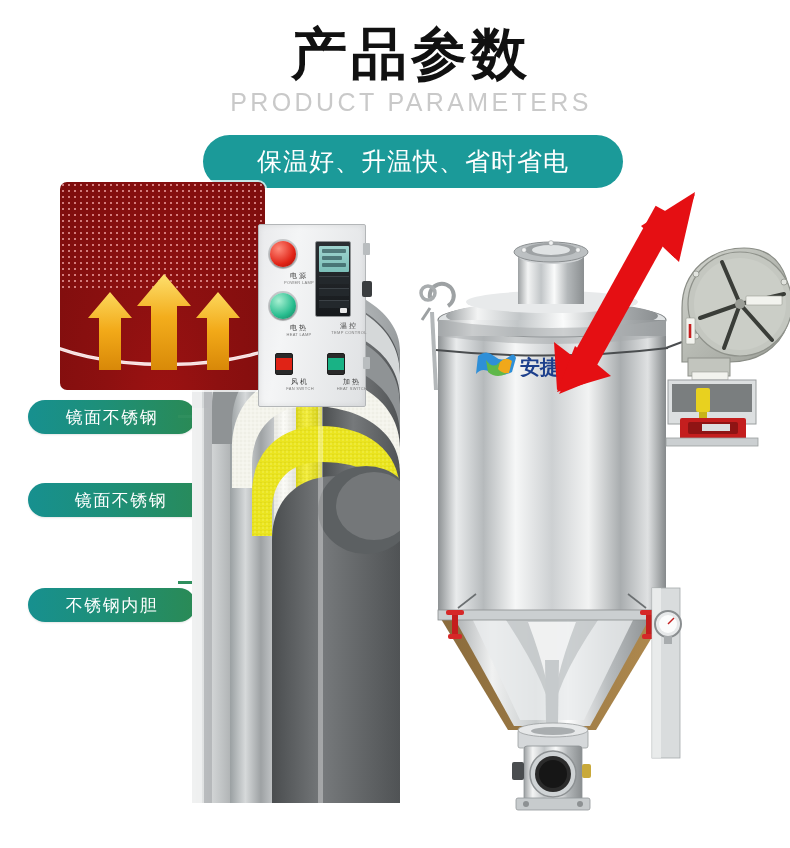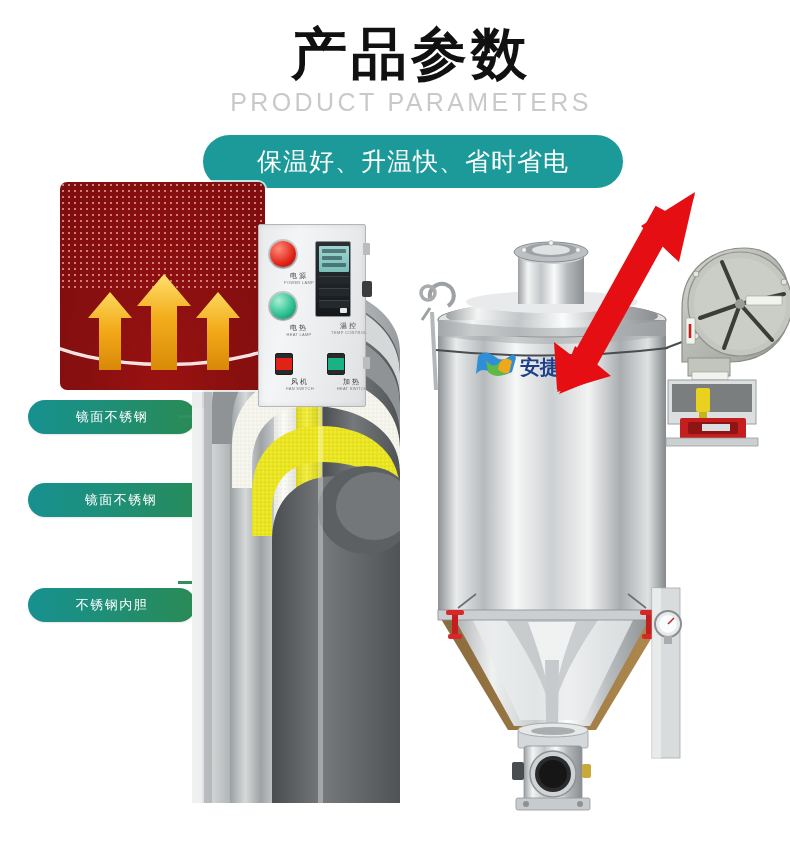--- a/index.html
+++ b/index.html
@@ -33,21 +33,21 @@
     display:flex; align-items:center; justify-content:center;
     color:#fff; font-size:25px; letter-spacing:1px;
     font-family:"DejaVu Sans","Liberation Sans",sans-serif;
   }
 
   
   .label-pill{
     position:absolute; height:34px; border-radius:17px;
     background:linear-gradient(90deg,#17908f 0%,#1e8f78 45%,#2a8a55 100%);
     display:flex; align-items:center; justify-content:center;
-    color:#fff; font-size:13px; letter-spacing:1.5px;
+    color:#fff; font-size:17px; letter-spacing:1.5px;
     font-family:"DejaVu Sans","Liberation Sans",sans-serif;
     padding:0 14px;
     box-shadow:0 1px 2px rgba(0,0,0,.10);
   }
   .leader{ position:absolute; height:2.5px; background:#2f8f5e; }
   .leader-dot{
     position:absolute; width:13px; height:13px; border-radius:50%;
     background:#2f8f5e;
   }
 

